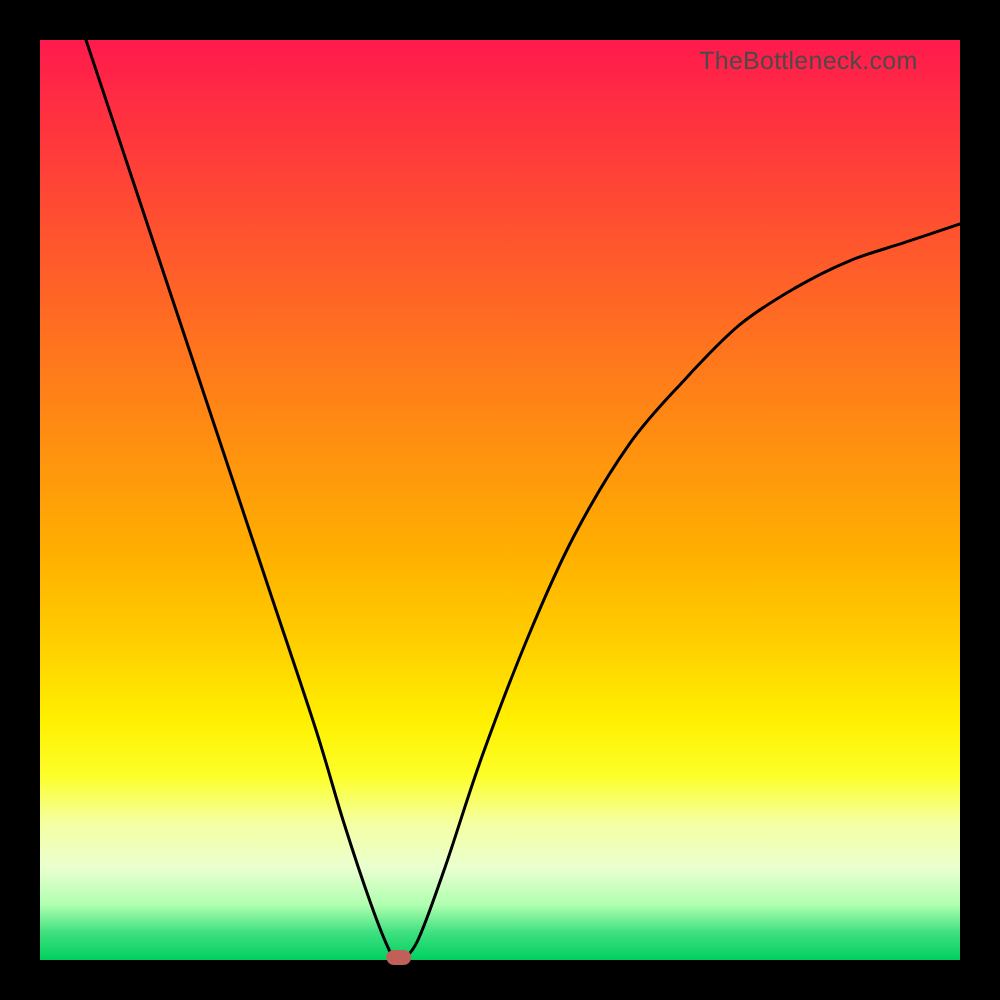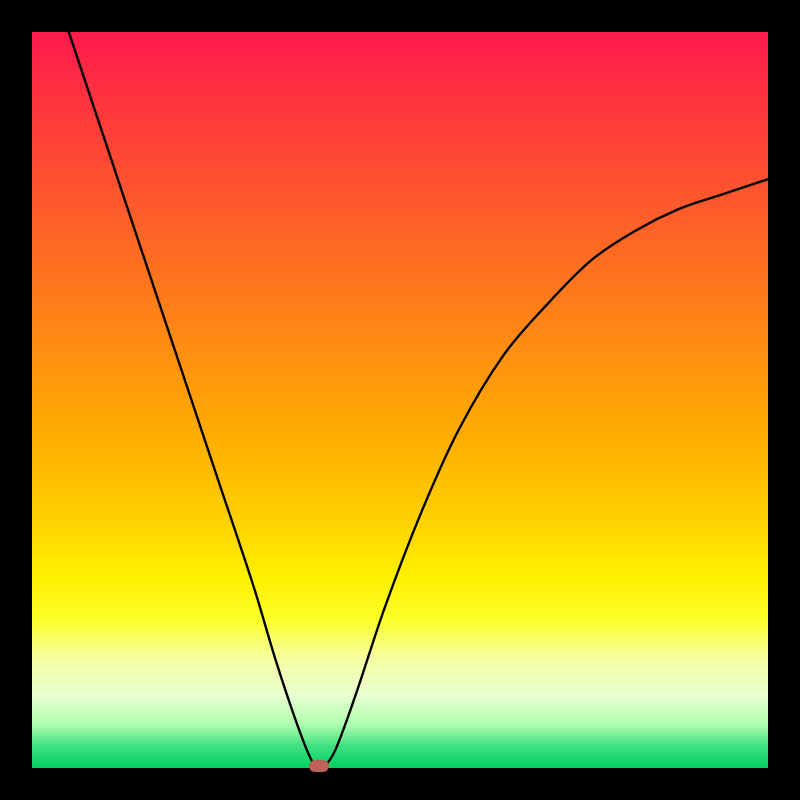--- a/index.html
+++ b/index.html
@@ -55,18 +55,19 @@
     height: 12px;
     background: #c06058;
     border-radius: 6px;
   }
 </style>
 </head>
 <body>
 
 <div class="frame">
   <div class="plot">
+    <div class="attrib">TheBottleneck.com</div>
     <svg class="curve" viewBox="0 0 736 736" preserveAspectRatio="none">
       <path id="curvePath" fill="none" stroke="#000" stroke-width="2.4" stroke-linecap="round" stroke-linejoin="round" d="M 36.80 0.00 C 42.93 18.40, 61.33 73.60, 73.60 110.40 C 85.87 147.20, 98.13 184.00, 110.40 220.80 C 122.67 257.60, 134.93 294.40, 147.20 331.20 C 159.47 368.00, 171.73 404.80, 184.00 441.60 C 196.27 478.40, 210.99 521.33, 220.80 552.00 C 230.61 582.67, 235.52 602.29, 242.88 625.60 C 250.24 648.91, 258.83 674.67, 264.96 691.84 C 271.09 709.01, 276.00 721.28, 279.68 728.64 C 283.36 736.00, 283.36 737.23, 287.04 736.00 C 290.72 734.77, 295.63 733.55, 301.76 721.28 C 307.89 709.01, 315.25 686.93, 323.84 662.40 C 332.43 637.87, 342.24 604.75, 353.28 574.08 C 364.32 543.41, 377.81 507.84, 390.08 478.40 C 402.35 448.96, 413.39 423.20, 426.88 397.44 C 440.37 371.68, 456.32 344.69, 471.04 323.84 C 485.76 302.99, 500.48 288.27, 515.20 272.32 C 529.92 256.37, 544.64 240.43, 559.36 228.16 C 574.08 215.89, 588.80 207.31, 603.52 198.72 C 618.24 190.13, 632.96 182.77, 647.68 176.64 C 662.40 170.51, 677.12 166.83, 691.84 161.92 C 706.56 157.01, 728.64 149.65, 736.00 147.20"></path>
     </svg>
     <div id="marker" class="marker" style="left: 277.04px; top: 728px; background: rgb(192, 96, 88);"></div>
   </div>
 </div>
 
 </body></html>

